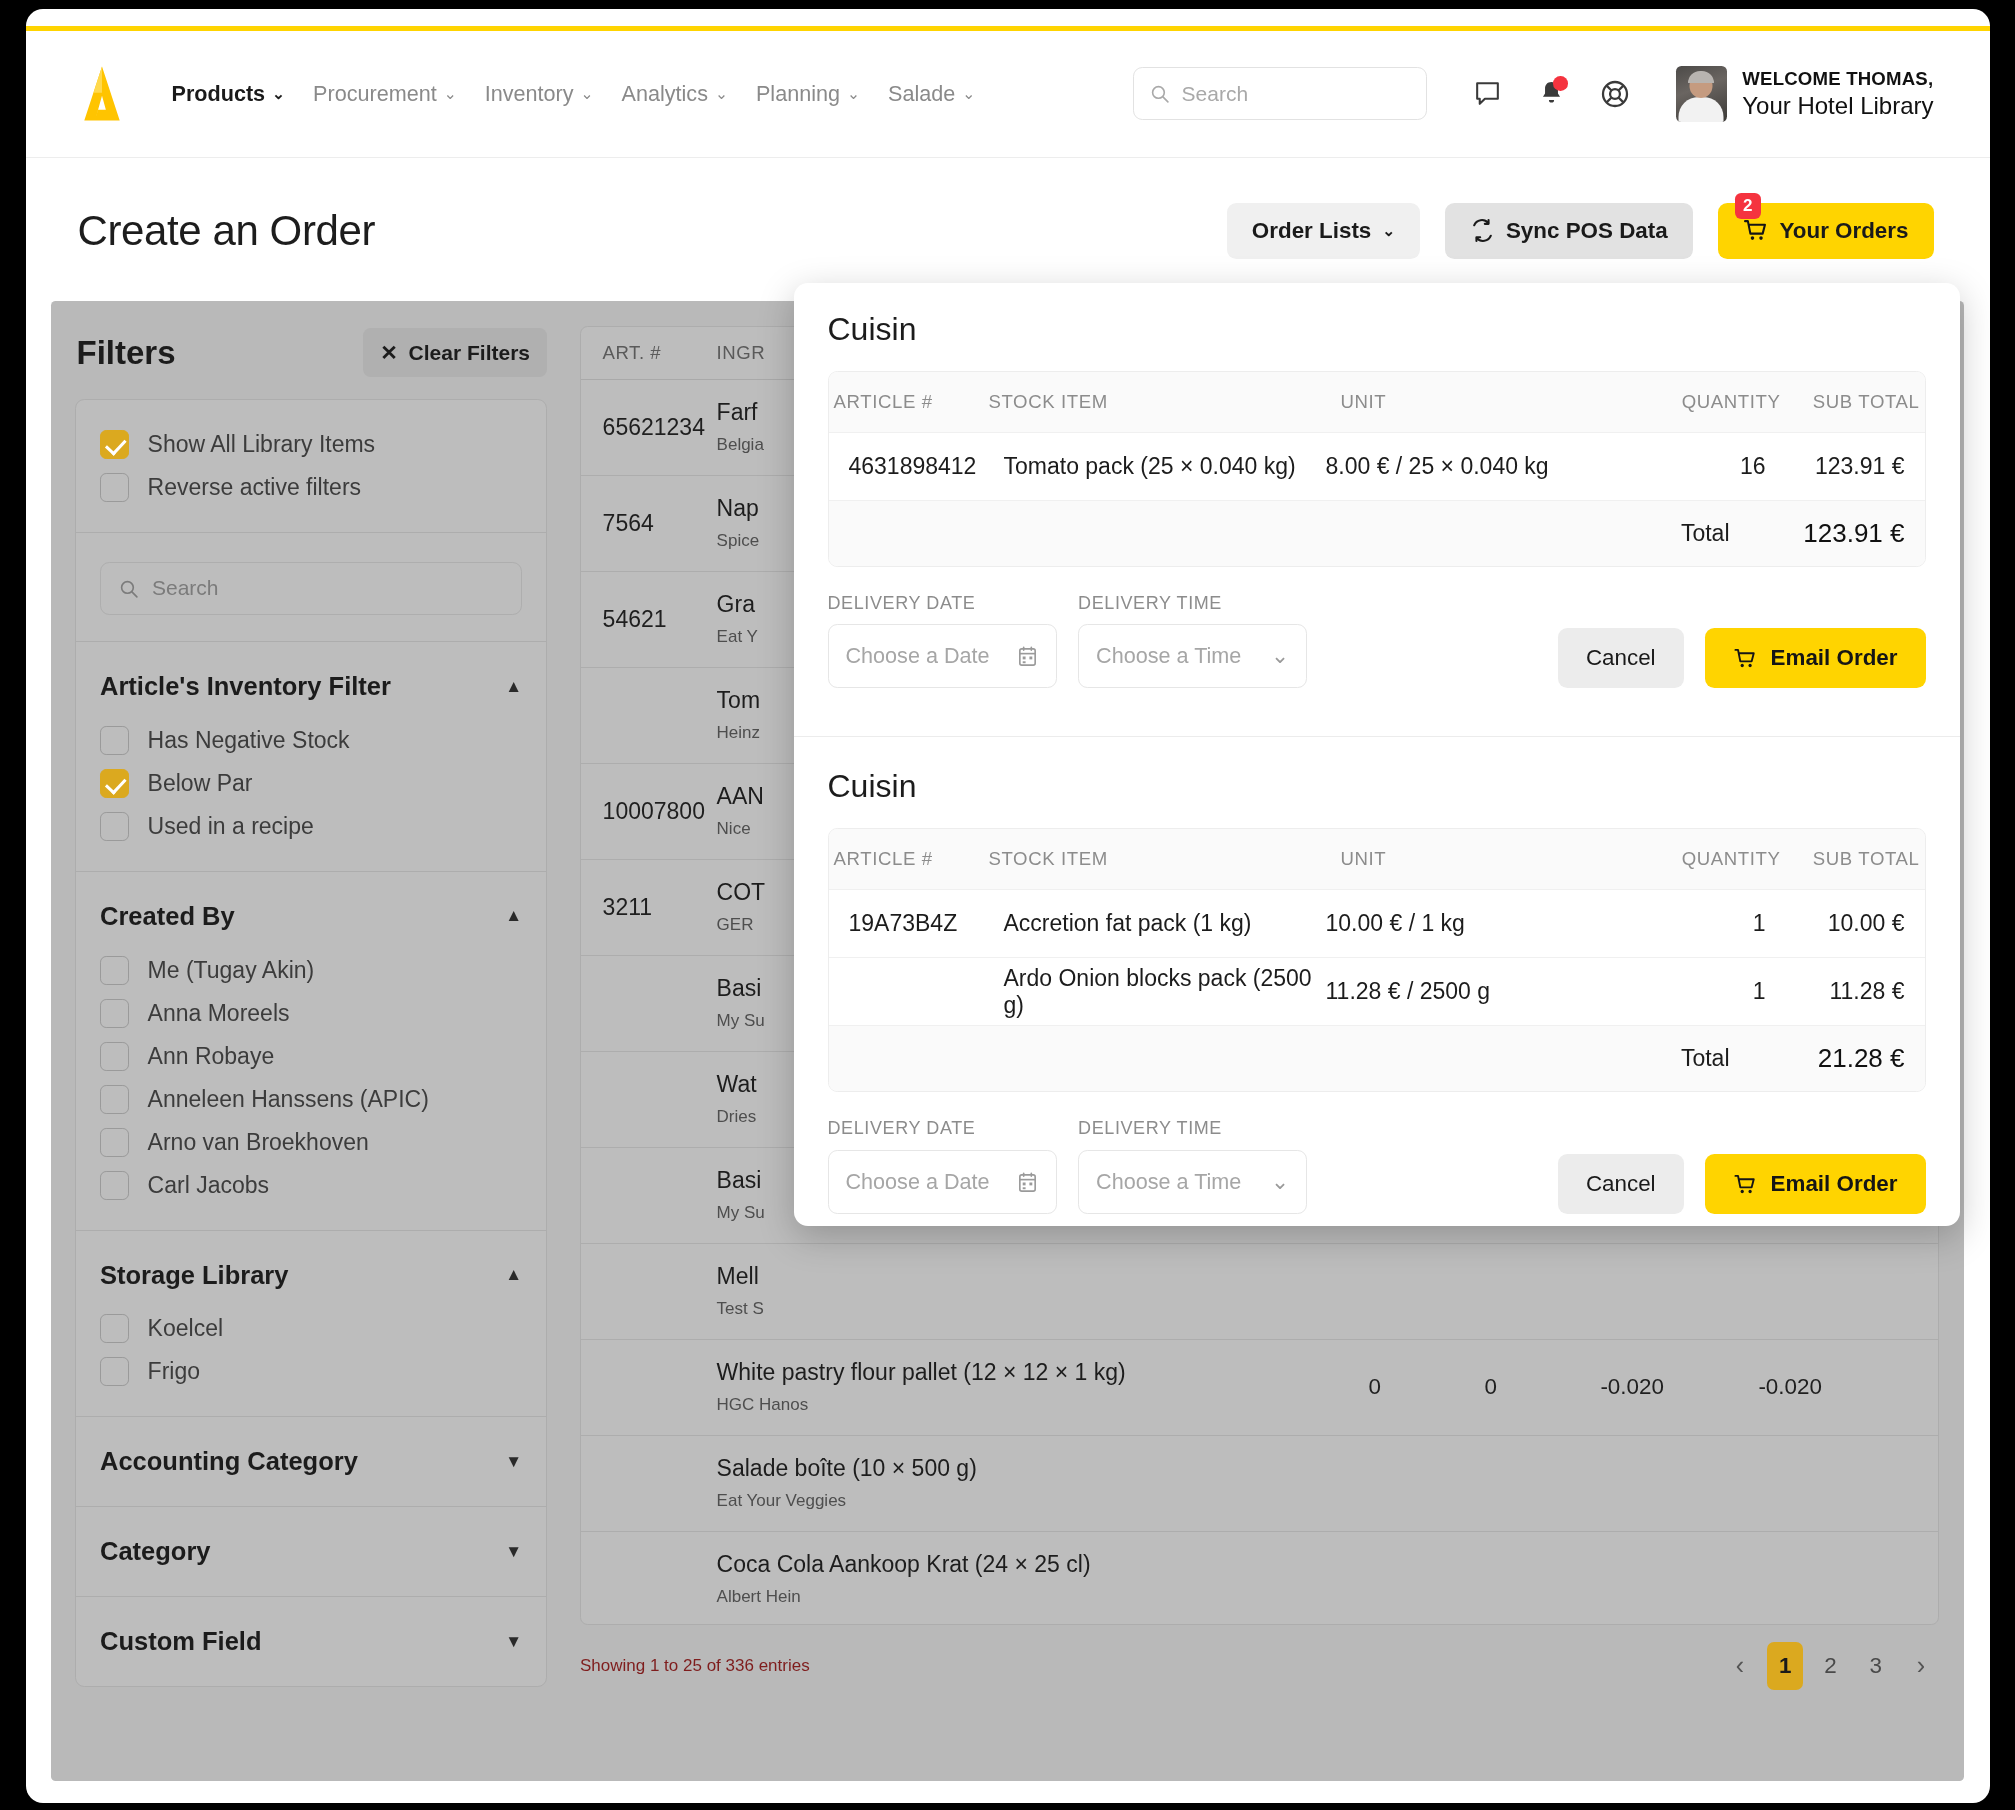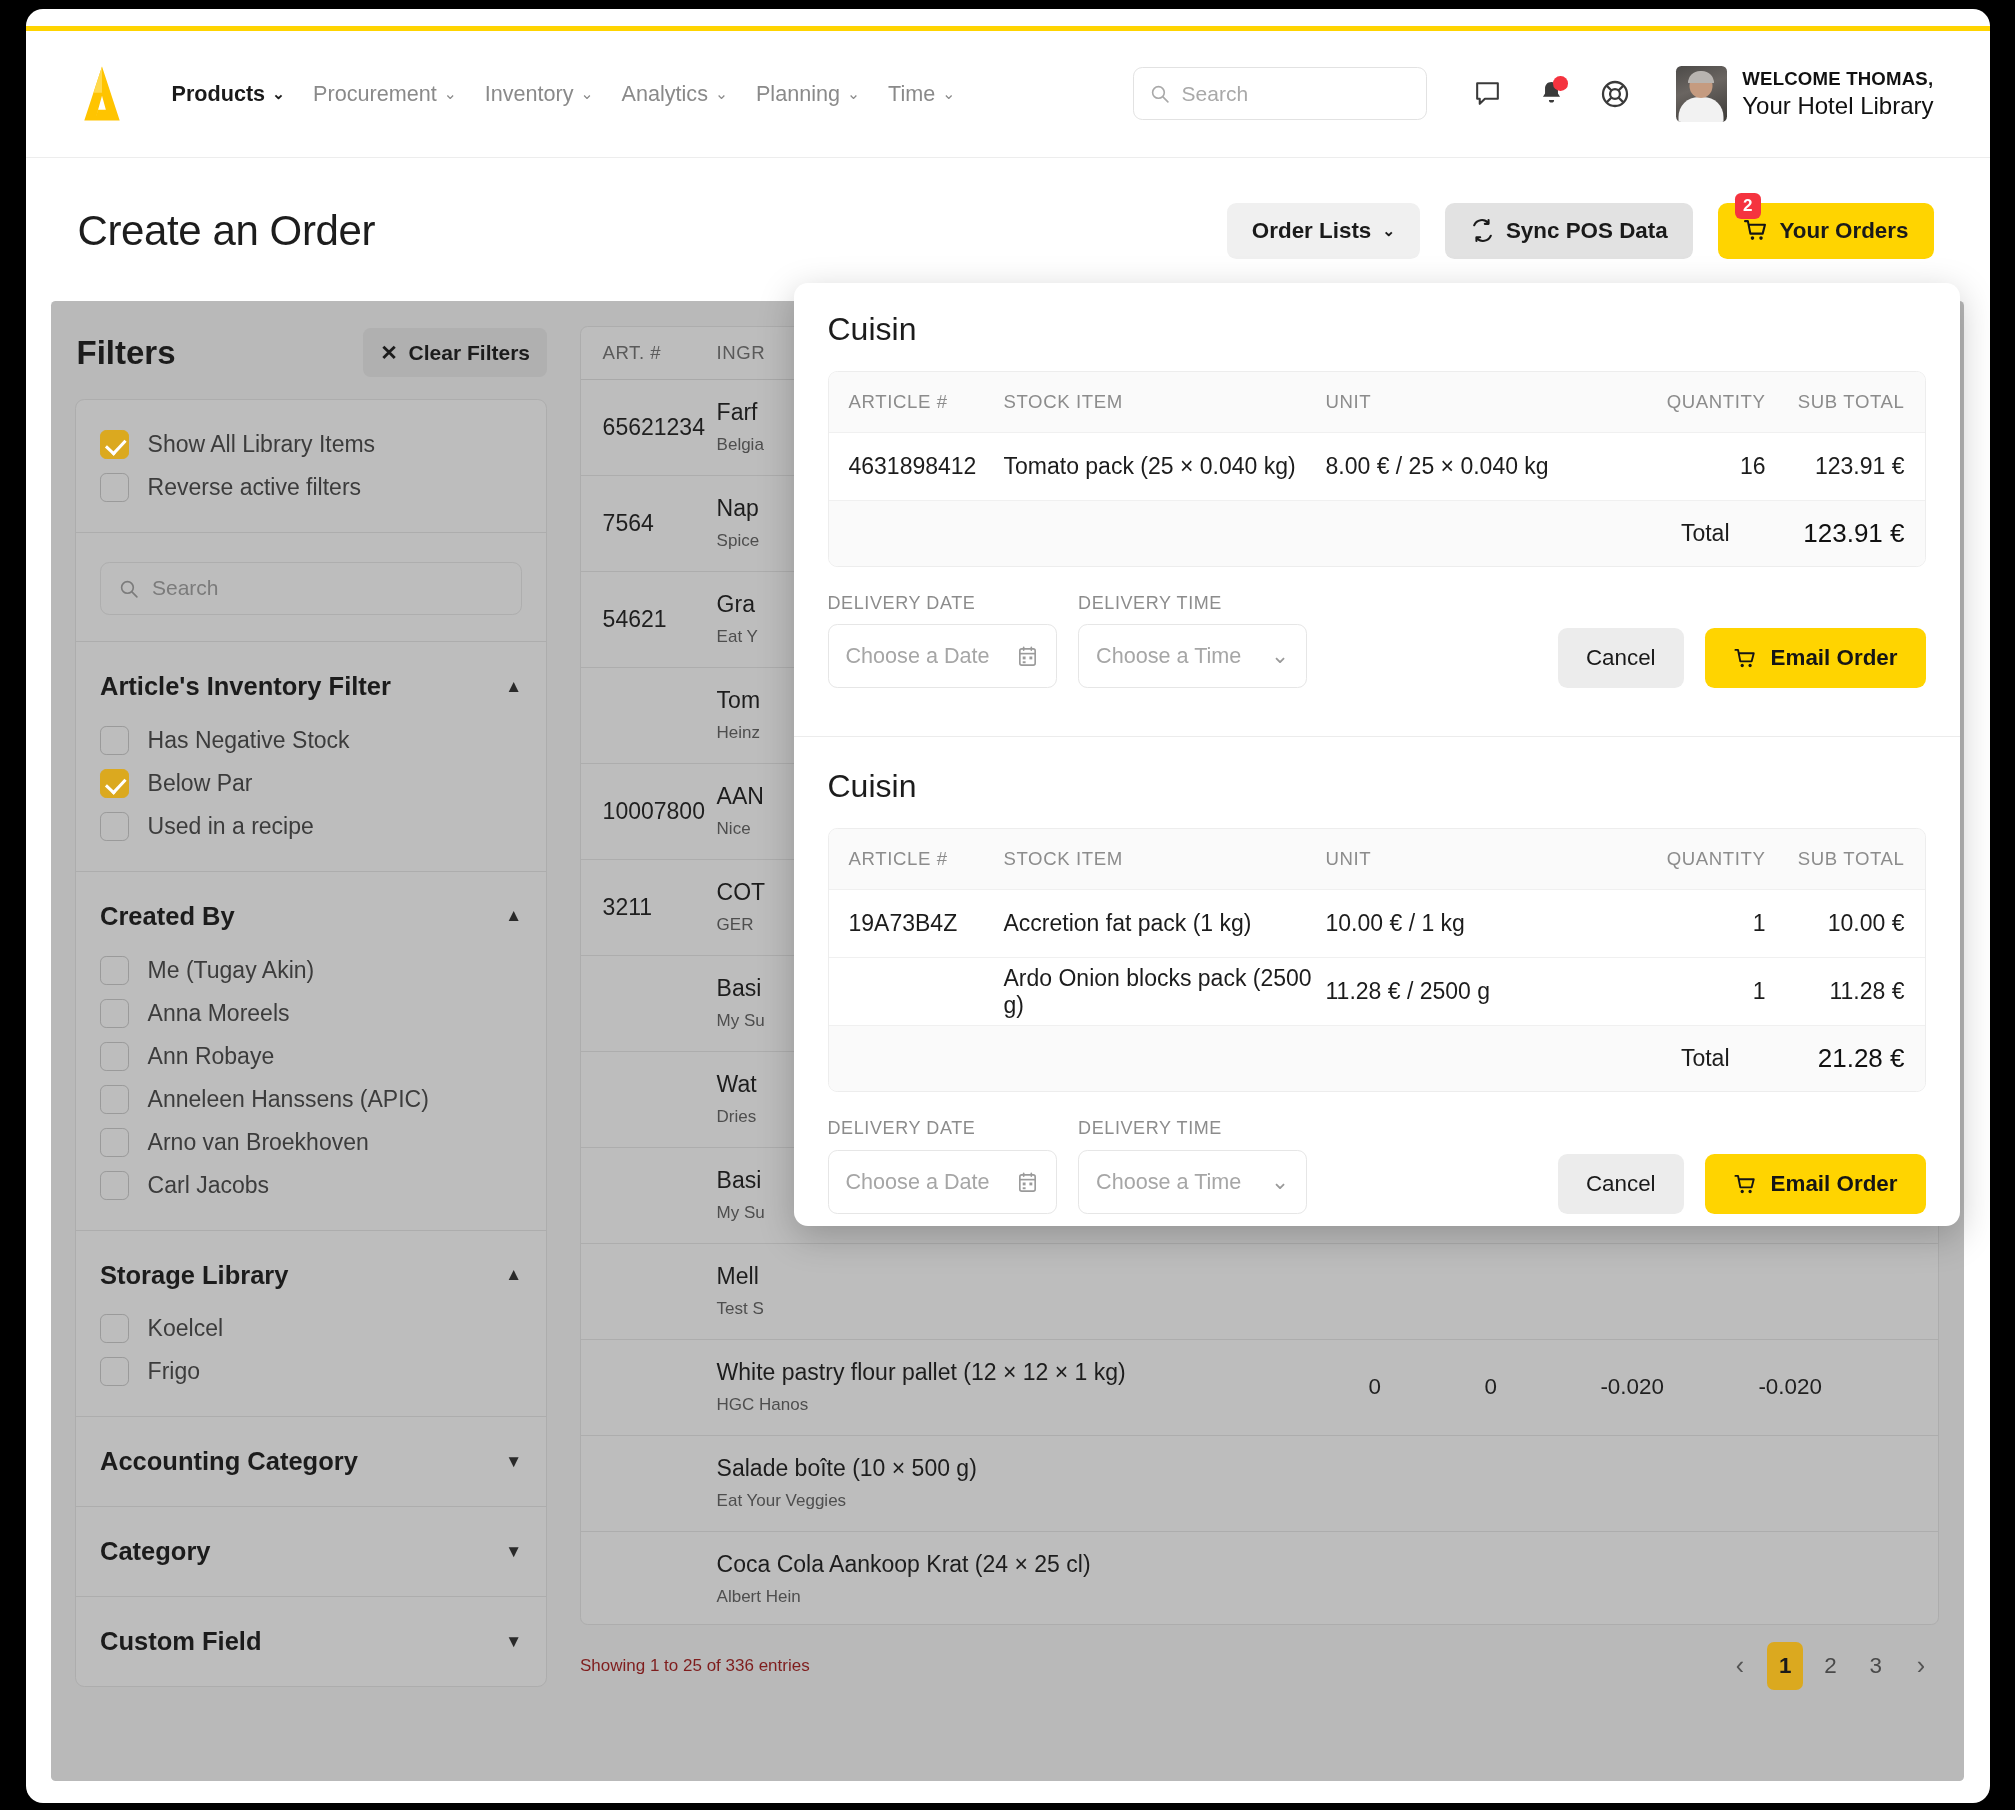--- a/index.html
+++ b/index.html
@@ -261,21 +261,21 @@
   .ocard.second { border-top: 1.5px solid #ececec; margin-top: 14px; padding-top: 31px; }
   .ocard-title { font-size: 32px; color: #1c1c1c; font-weight: 400; }
   .otable {
     margin-top: 23px;
     border: 1.5px solid #ededed; border-radius: 9.3px;
     overflow: hidden;
   }
   .othead {
     display: flex; align-items: center;
     height: 60px; background: #fafafa;
-    padding: 0 20px;
+    padding: 0 5px;
     font-size: 18.6px; color: #8c8c8c; letter-spacing: 0.6px;
   }
   .otr {
     display: flex; align-items: center;
     height: 68px; padding: 0 20px;
     background: #fff;
     border-top: 1.5px solid #f0f0f0;
     font-size: 23px; color: #1c1c1c;
   }
   .ot-art  { width: 155px; flex: none; }
@@ -347,21 +347,21 @@
       </div>
       <div class="nav-item">
         <span>Analytics</span>
         <span class="chev">⌄</span>
       </div>
       <div class="nav-item">
         <span>Planning</span>
         <span class="chev">⌄</span>
       </div>
       <div class="nav-item">
-        <span>Time</span>
+        <span>Salade</span>
         <span class="chev">⌄</span>
       </div>
     </div>
 
     <div class="hdr-right">
       <div class="search-box">
         <svg width="21.6" height="21.6" viewBox="0 0 24 24">
           <circle cx="10.5" cy="10.5" r="6.5" fill="none" stroke="#a9a9a9" stroke-width="1.8"></circle>
           <line x1="15.5" y1="15.5" x2="21" y2="21" stroke="#a9a9a9" stroke-width="1.8" stroke-linecap="round"></line>
         </svg>

